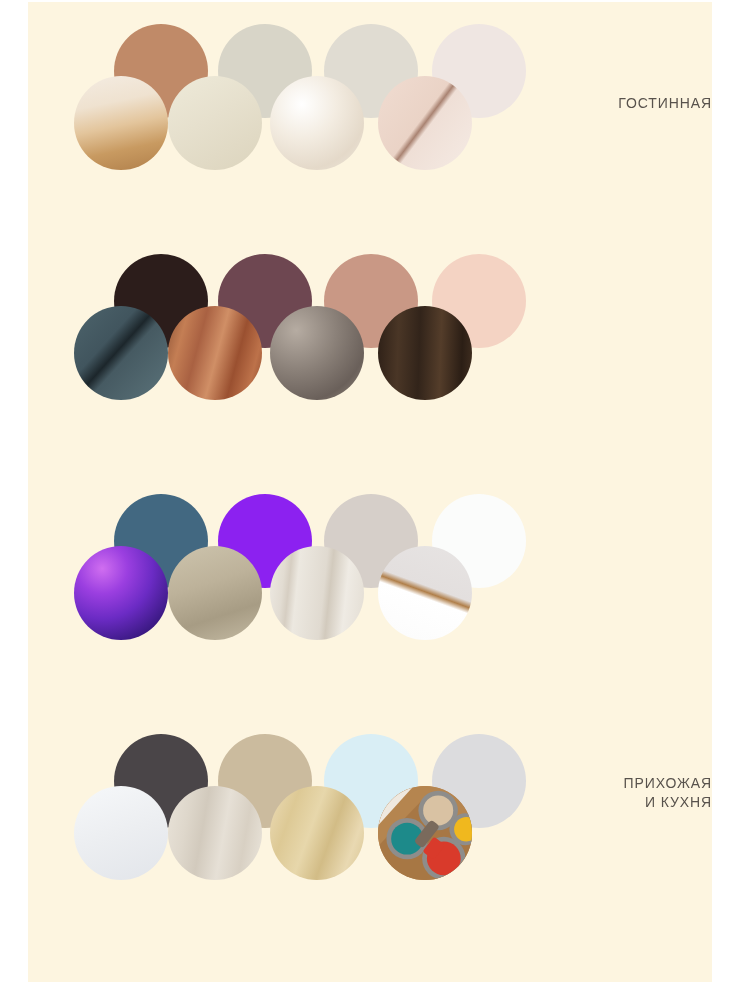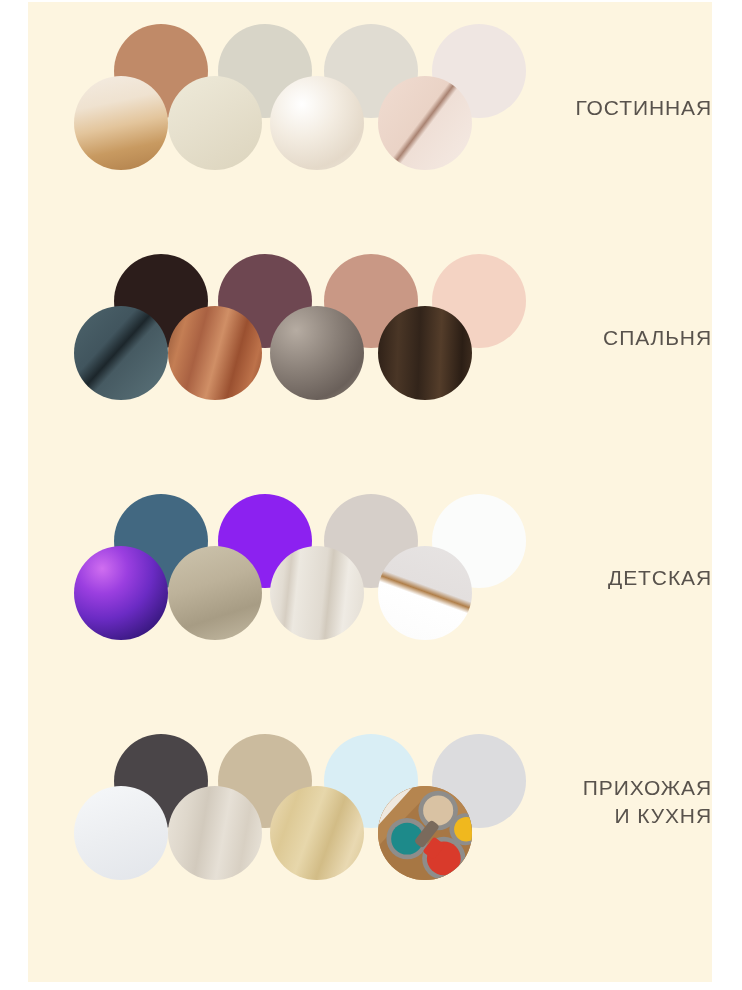--- a/index.html
+++ b/index.html
@@ -52,21 +52,21 @@
   .swatch.back  { width: 94px; height: 94px; top: 8px;  }
   .swatch.front { width: 94px; height: 94px; top: 60px; }
 
   
   .row-label {
     position: absolute;
     right: 0;
     width: 190px;
     text-align: right;
     color: #58524c;
-    font-size: 21px;
+    font-size: 14px;
     letter-spacing: 0.9px;
     line-height: 1.35;
     white-space: pre-line;
   }
 
   #footer-caption {
     position: absolute;
     right: 22px;
     bottom: 28px;
     color: #1d1b19;
@@ -139,17 +139,15 @@
               <circle cx="70" cy="77" r="18" fill="#d93a2b"></circle>
               <rect x="46" y="36" width="12" height="30" rx="4" transform="rotate(38 52 51)" fill="#7a6a5c"></rect>
               <rect x="52" y="56" width="15" height="20" rx="3" transform="rotate(38 59 66)" fill="#d93a2b"></rect>
             </svg></div>
           <div class="swatch back" title="light-silver-grey-solid" style="left: 404px; z-index: 3; background: rgb(220, 220, 222);"></div>
         </div>
       </div>
     </div>
 
 <div class="row-label" style="top: 92px; color: rgb(88, 82, 76);">ГОСТИННАЯ</div>
-    <div class="row-label" style="top: 322px; color: rgb(88, 82, 76);">СПАЛЬНЯ</div>
-    <div class="row-label" style="top: 562px; color: rgb(88, 82, 76);">ДЕТСКАЯ</div>
     <div class="row-label" style="top: 772px; color: rgb(88, 82, 76);">ПРИХОЖАЯ
 И КУХНЯ</div>
   </div>
 
 </body></html>

